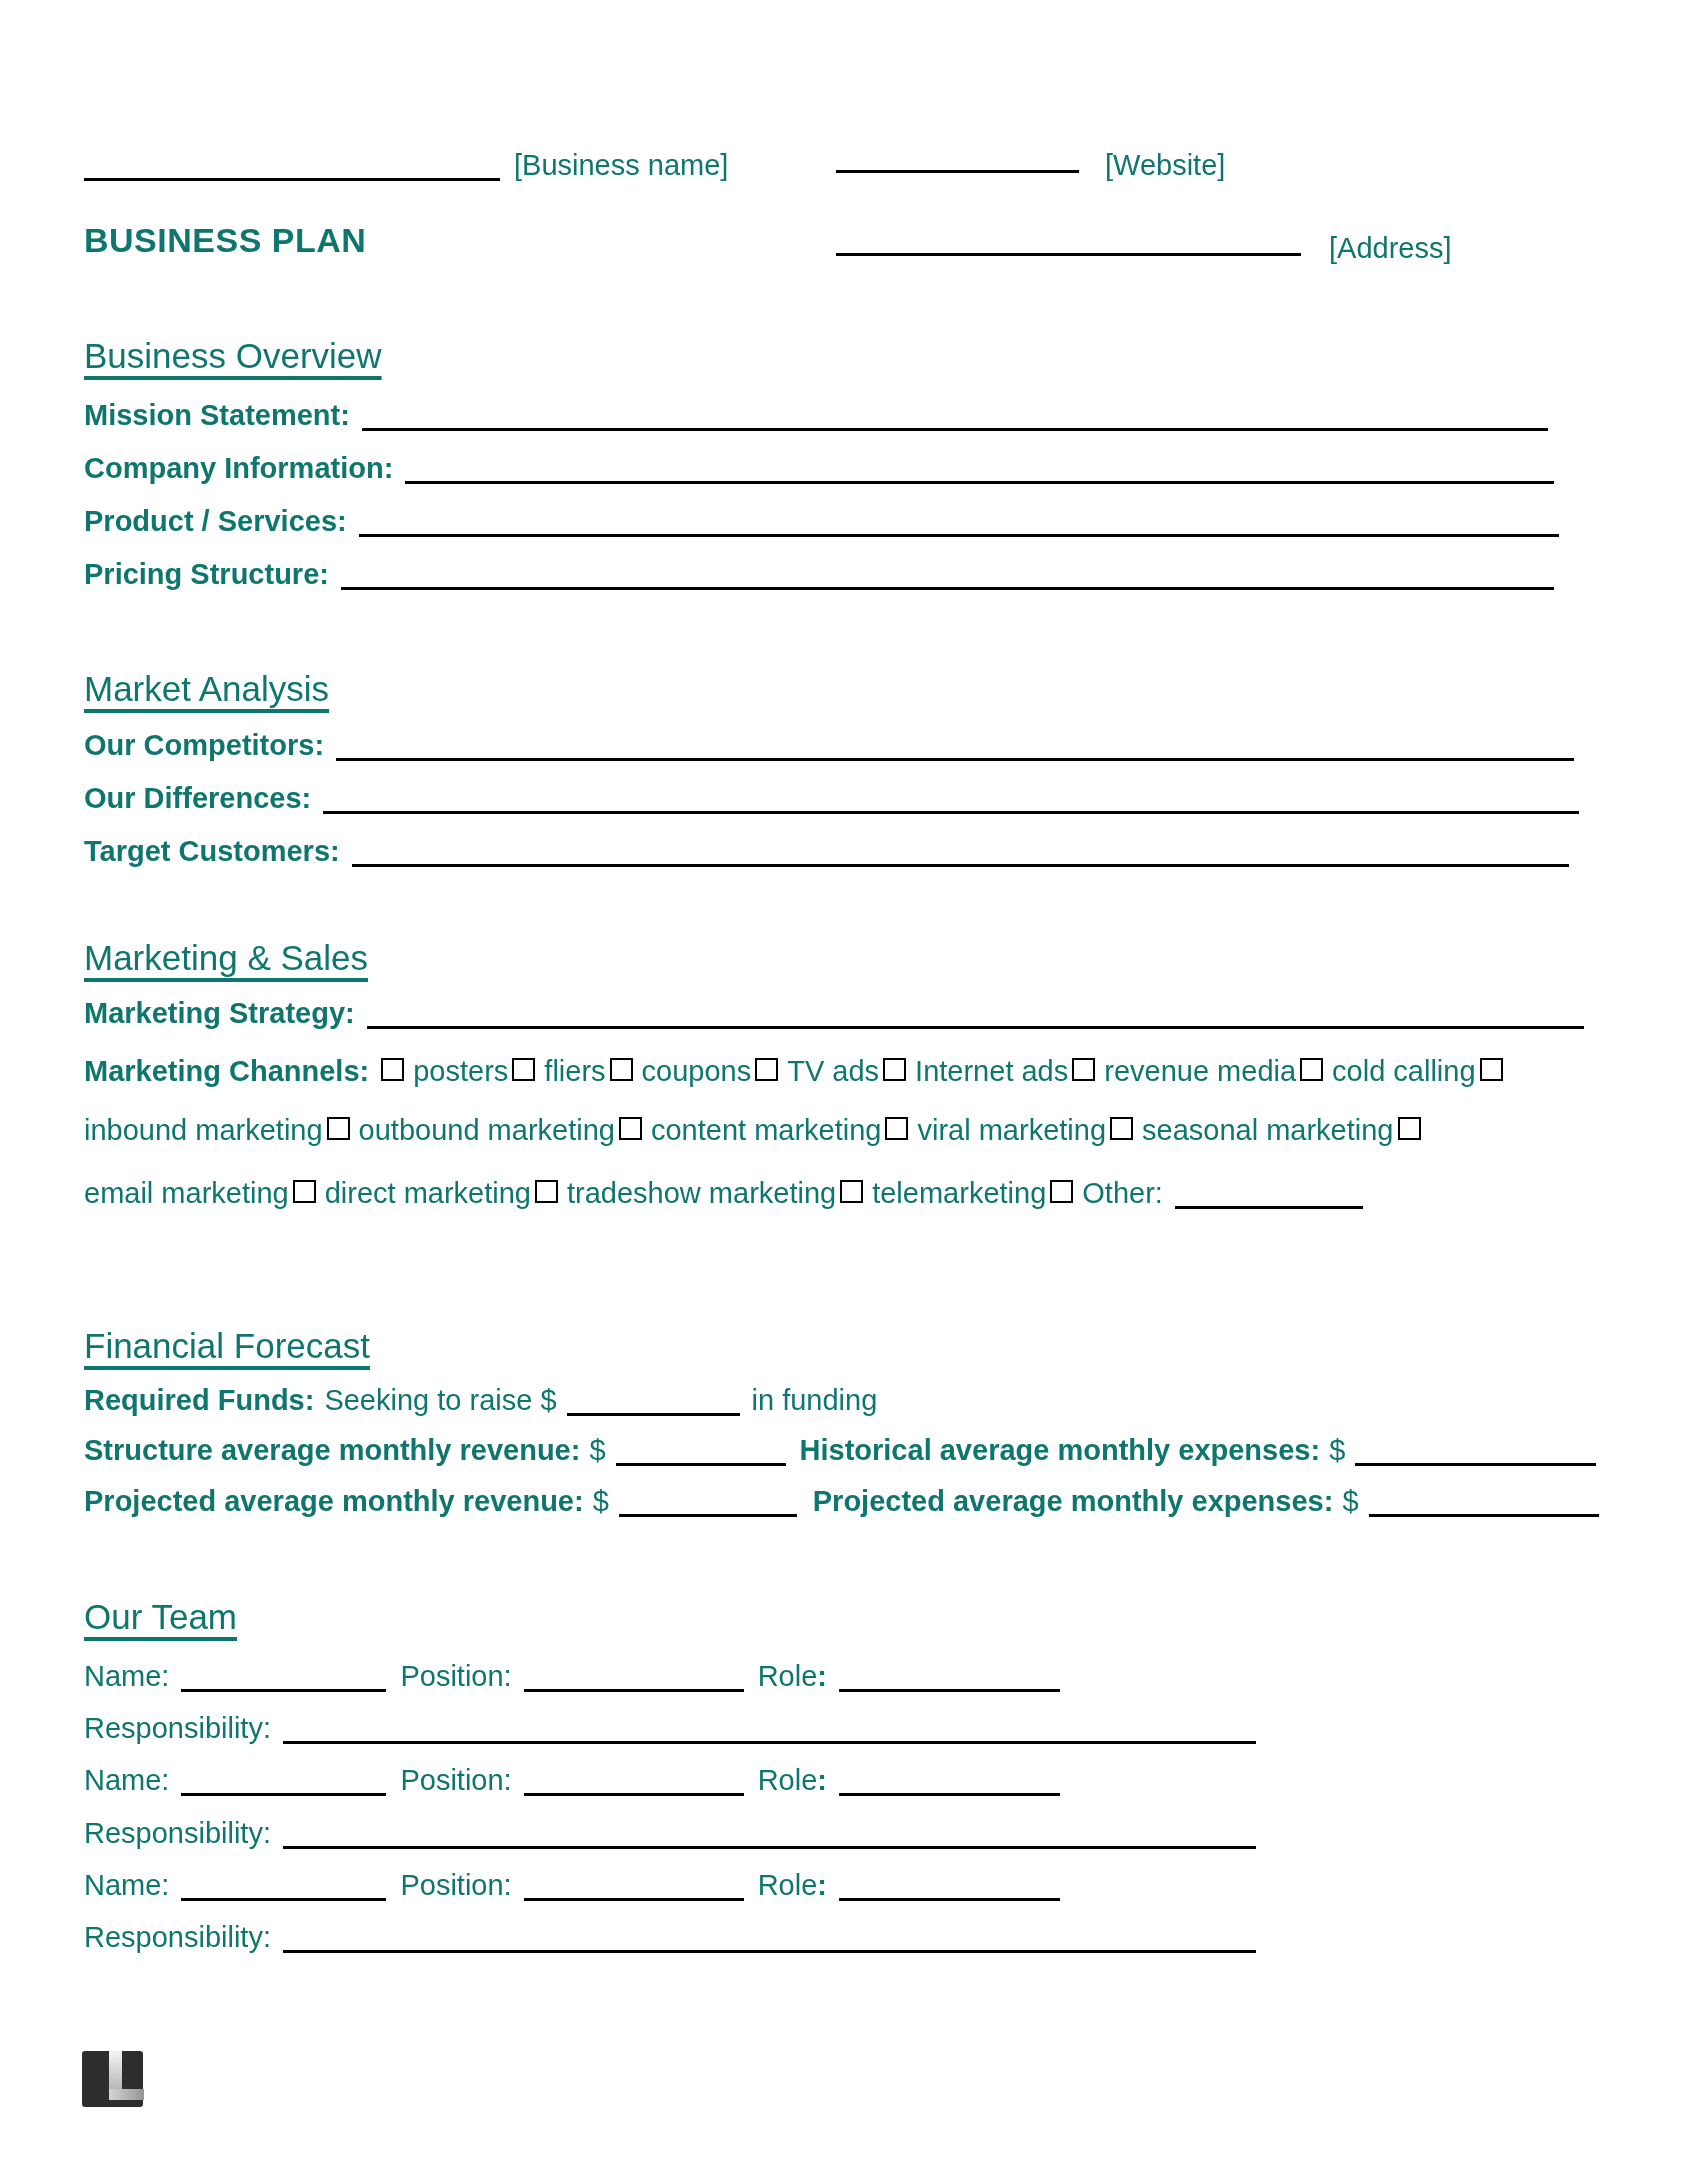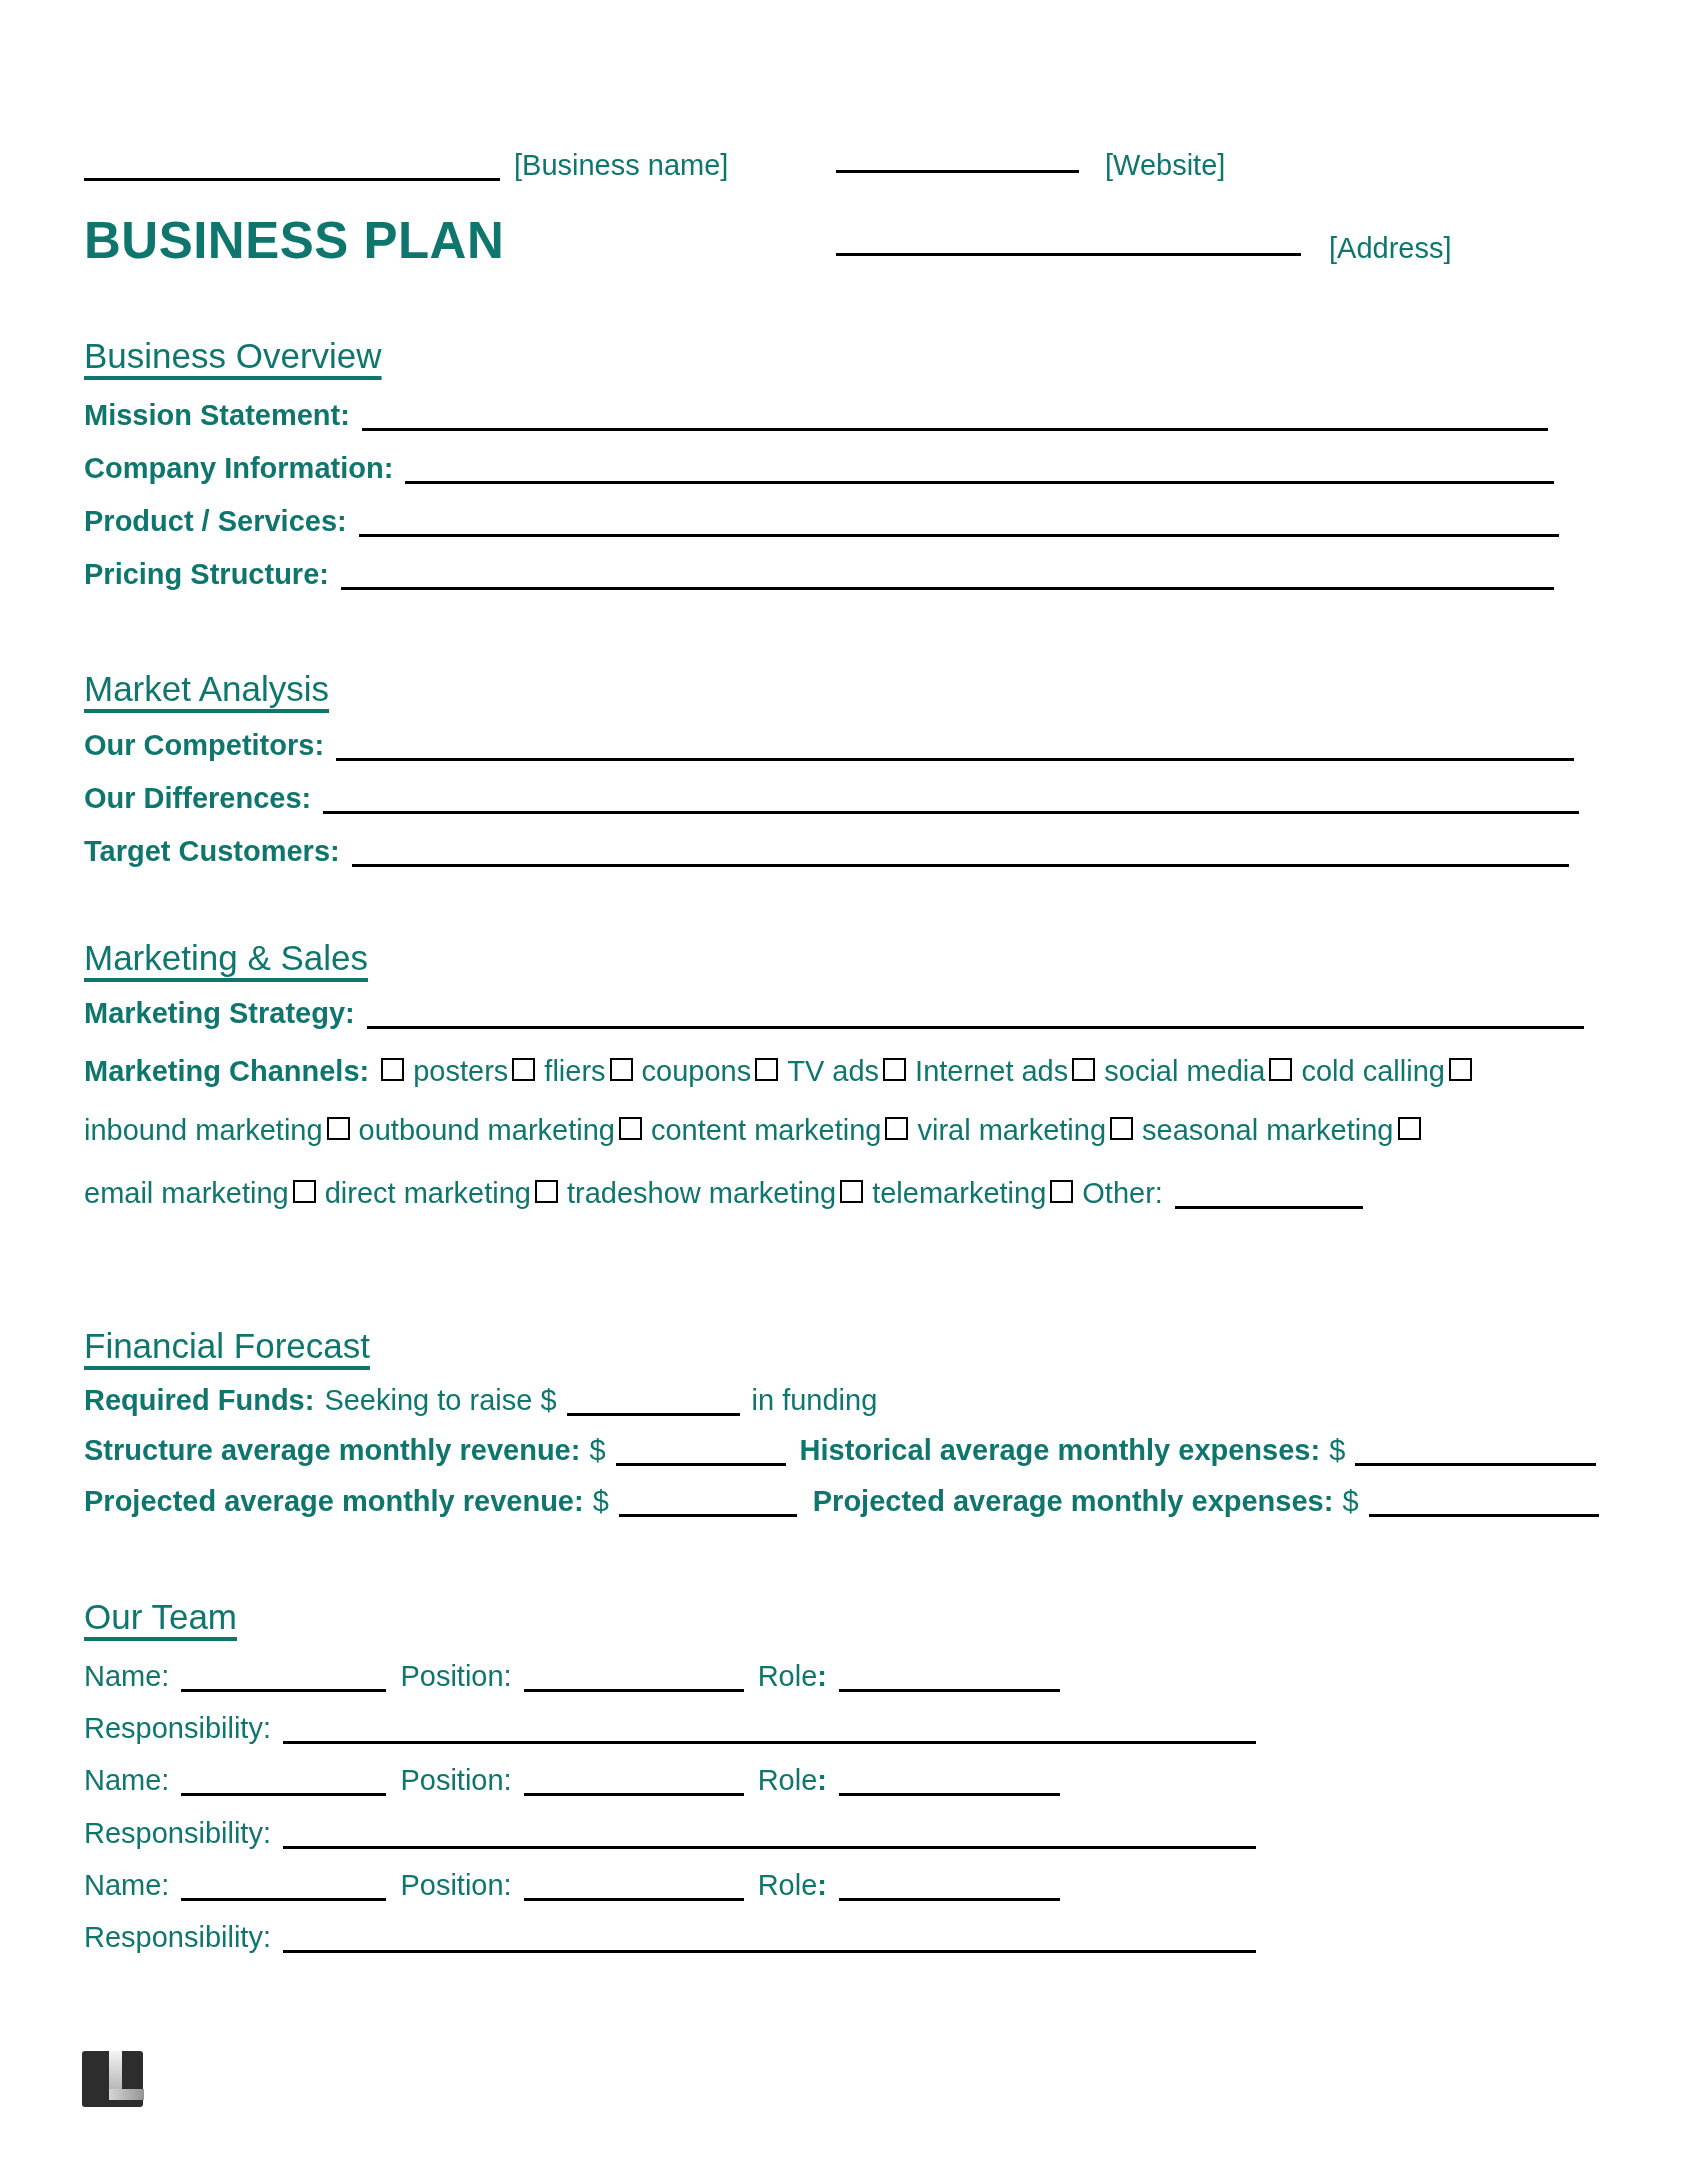--- a/index.html
+++ b/index.html
@@ -29,21 +29,21 @@
   .fill{flex:1 1 auto;}
 
   
   .h{font-size:35px;line-height:42px;height:42px;}
   .h .ht{text-decoration:underline;text-decoration-thickness:4px;text-underline-offset:8px;}
 
   
   .hrow{position:relative;display:flex;align-items:baseline;line-height:36px;height:36px;white-space:nowrap;}
   .hrow.trow{height:55px;line-height:55px;}
   .habs{position:absolute;bottom:0;display:flex;align-items:center;line-height:36px;white-space:nowrap;gap:16px;}
-  .title{font-size:51px;font-weight:700;letter-spacing:0.5px;}
+  .title{font-size:34px;font-weight:700;letter-spacing:0.5px;}
 
   
   .cbx{
     display:inline-block;
     width:19px;height:19px;
     border:2px solid #000;
     vertical-align:-1px;
     margin:0 9px 0 4px;
     flex:0 0 auto;
   }
@@ -127,21 +127,21 @@
         <span>posters</span>
       <span class="cbx"></span>
         <span>fliers</span>
       <span class="cbx"></span>
         <span>coupons</span>
       <span class="cbx"></span>
         <span>TV ads</span>
       <span class="cbx"></span>
         <span>Internet ads</span>
       <span class="cbx"></span>
-        <span>social media</span>
+        <span>revenue media</span>
       <span class="cbx"></span>
         <span>cold calling</span>
       <span class="cbx"></span>
     </div>
     <div class="row cl" style="margin-top:23px">
       <span>inbound marketing</span>
       <span class="cbx"></span>
         <span>outbound marketing</span>
       <span class="cbx"></span>
         <span>content marketing</span>

